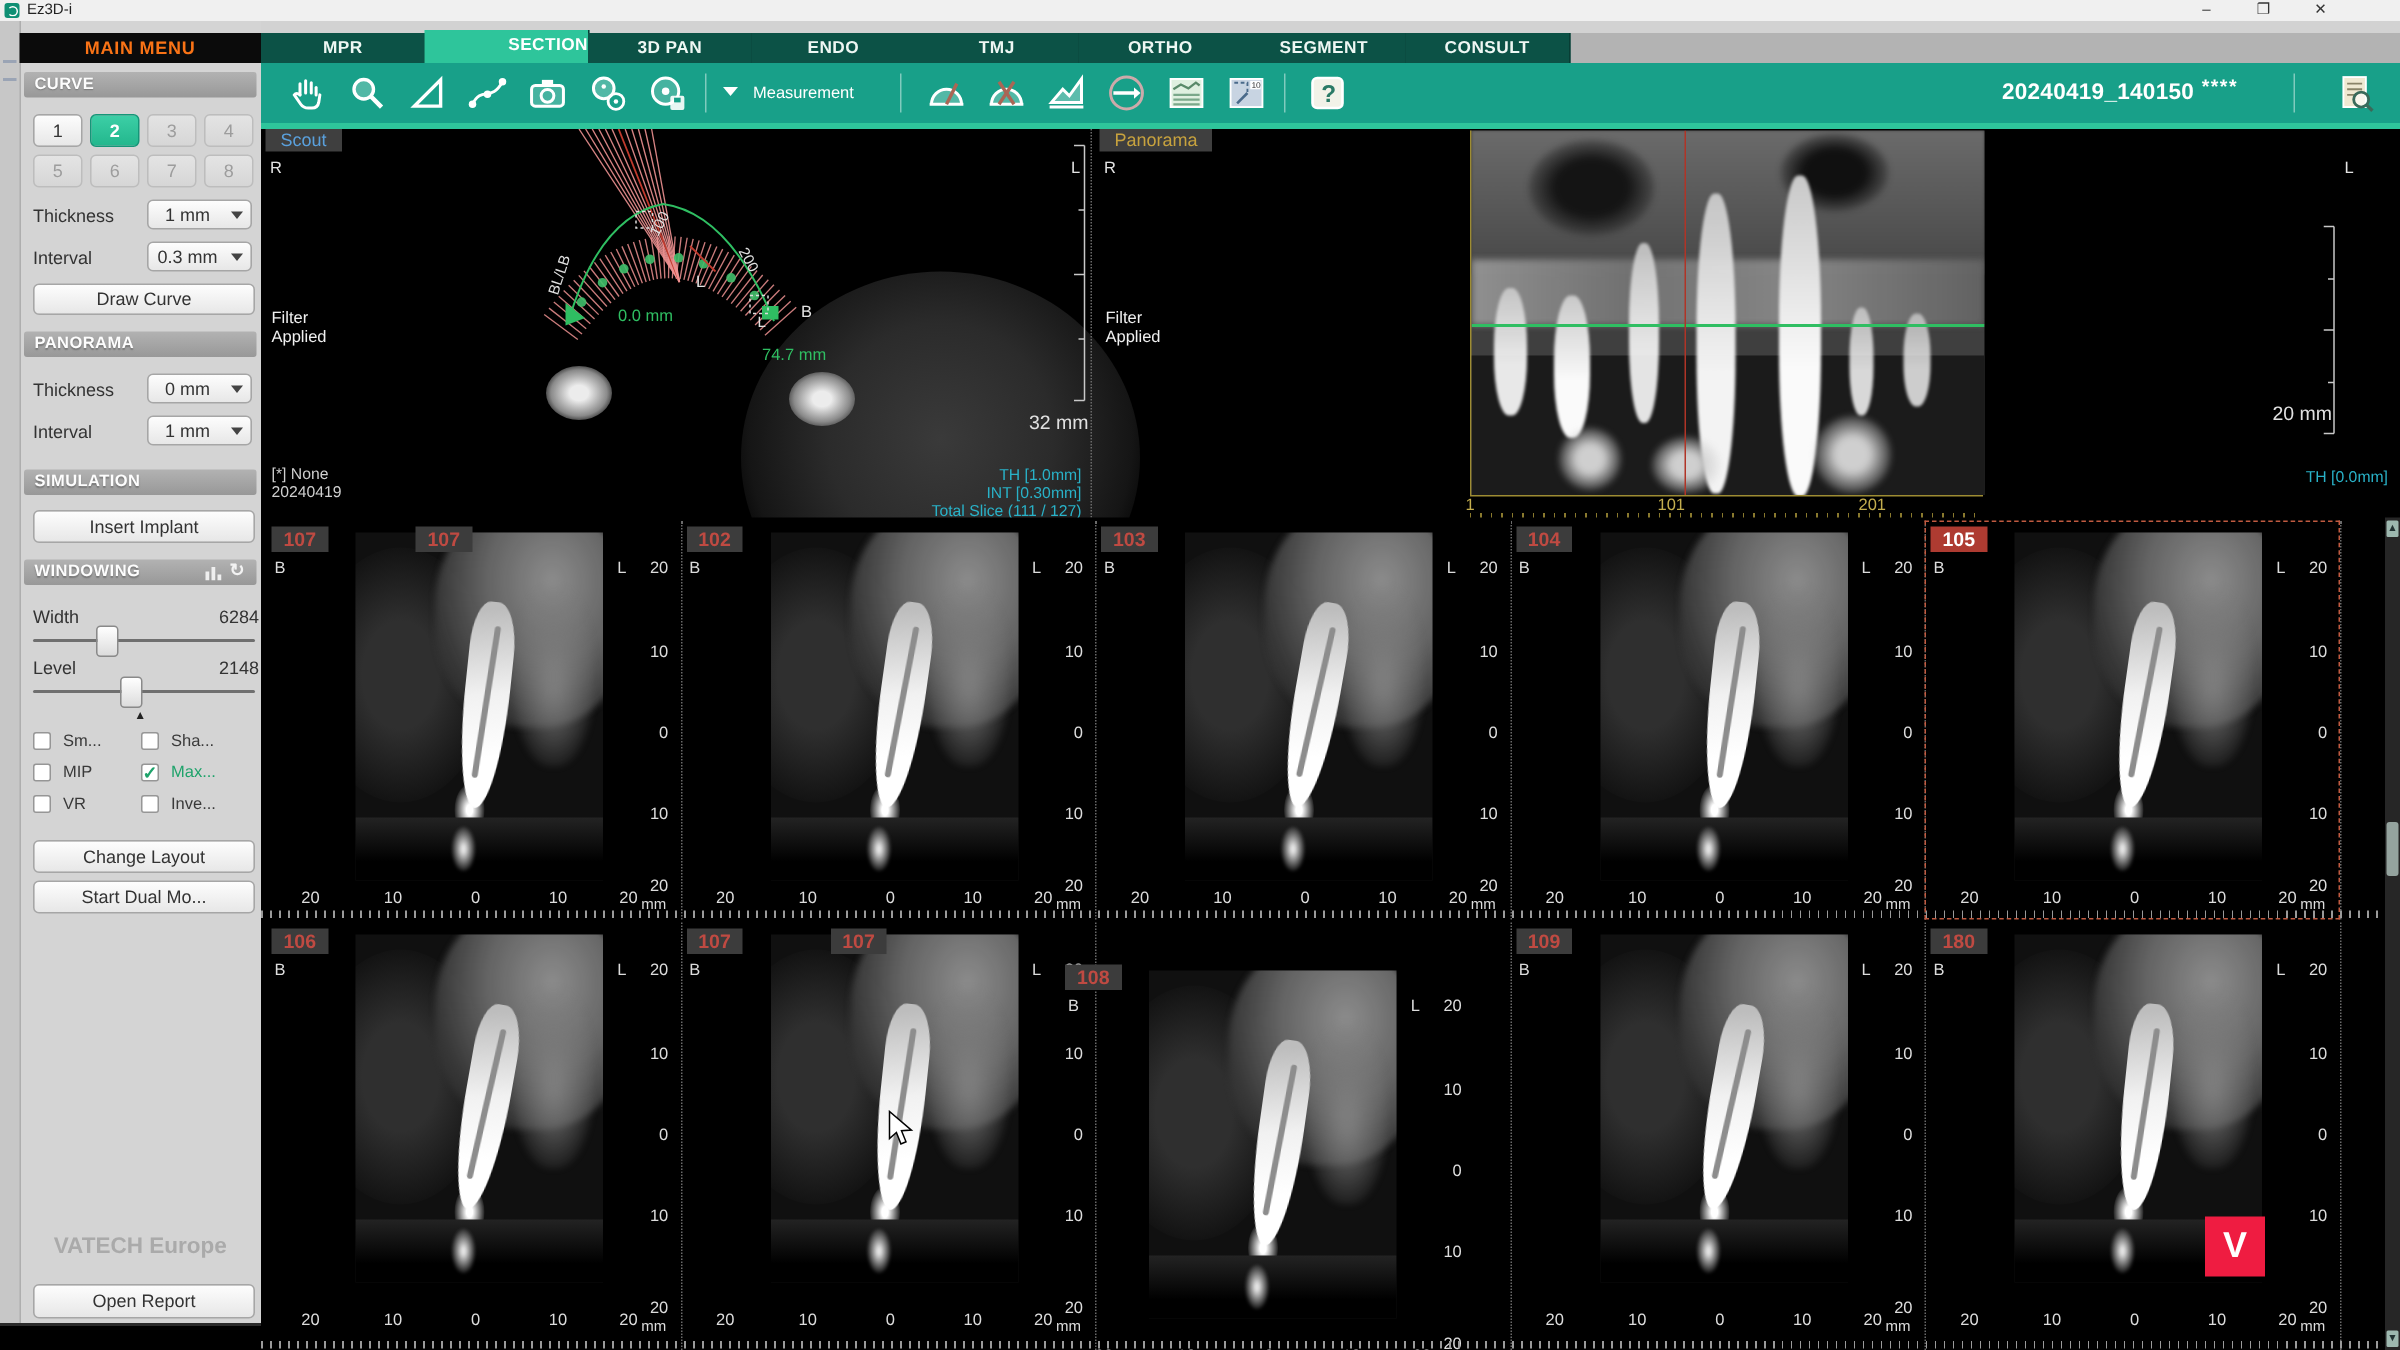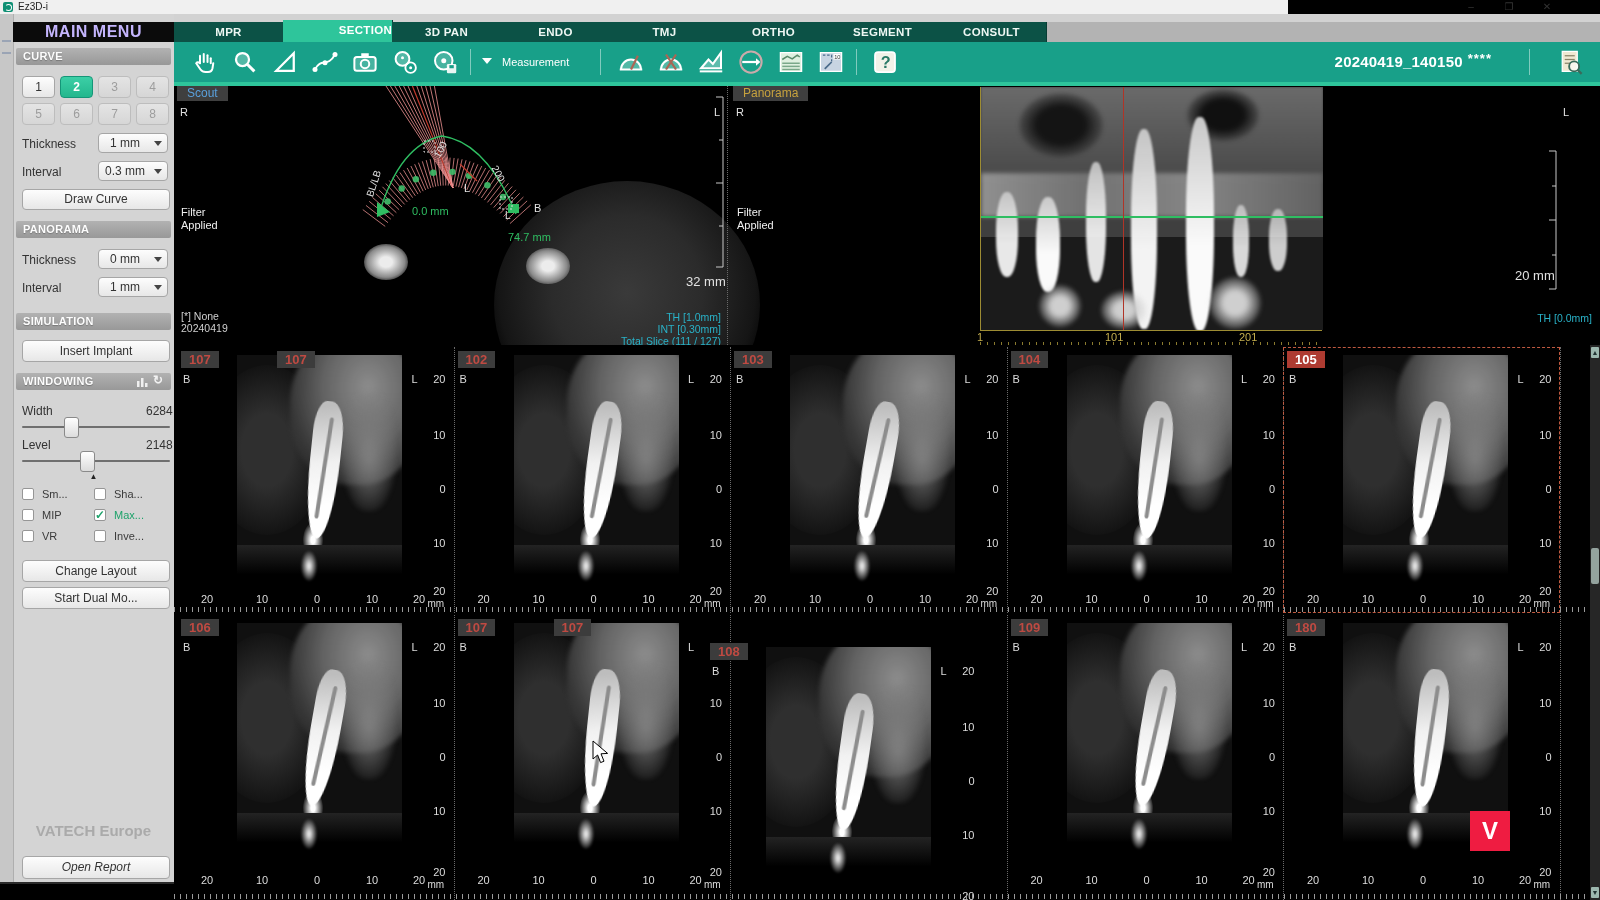--- a/index.html
+++ b/index.html
@@ -1,32 +1,32 @@
 <!DOCTYPE html>
 <html><head>
 <meta charset="utf-8">
 <style>
   html,body{margin:0;padding:0;background:#555;}
   #app{position:relative;width:1600px;height:900px;background:#000;overflow:hidden;
        font-family:"Liberation Sans",sans-serif;-webkit-font-smoothing:antialiased;}
   .abs{position:absolute;}
   
-  #titlebar{left:0;top:0;width:1288px;height:14px;background:#f0f0f0;border-bottom:1px solid #d9d9d9;}
+  #titlebar{left:0;top:0;width:1600px;height:14px;background:#f0f0f0;border-bottom:1px solid #d9d9d9;}
   #titlebar .appicon{left:3px;top:2px;width:10px;height:10px;background:#0f8f74;border-radius:2px;}
   #titlebar .appicon:after{content:"";position:absolute;left:2px;top:2px;width:5px;height:5px;border:1.5px solid #fff;border-radius:50%;border-left-color:transparent;}
   #titlebar .title{left:18px;top:1px;font-size:10px;color:#222;}
   .winbtn{top:0px;width:22px;height:13px;text-align:center;font-size:10px;line-height:13px;color:#333;}
   
   #topstrip{left:0;top:14px;width:1600px;height:8px;background:#d2d2d2;}
   
   #sidebar{left:0;top:14px;width:174px;height:870px;background:#d4d4d4;}
   #railstrip{left:0;top:0;width:13px;height:870px;background:#c7c7c7;border-right:1px solid #aeaeae;}
   #railgrip{left:2px;top:26px;width:9px;height:10px;border-top:2px solid #9aa4b5;border-bottom:2px solid #9aa4b5;}
-  #mainmenu{left:13px;top:8px;width:161px;height:20px;background:#0b0b0b;color:#c4b5fd;
-            font-size:16px;font-weight:bold;text-align:center;line-height:20px;letter-spacing:.5px;}
+  #mainmenu{left:13px;top:8px;width:161px;height:20px;background:#0b0b0b;color:#f97316;
+            font-size:12px;font-weight:bold;text-align:center;line-height:20px;letter-spacing:.5px;}
   .panelhdr{left:16px;width:155px;height:17px;background:linear-gradient(#b2b2b2,#989898);
             color:#fdfdfd;font-size:11px;font-weight:bold;line-height:17px;padding-left:7px;box-sizing:border-box;
             text-shadow:0 1px 1px #777;letter-spacing:.3px;border-radius:2px;}
   .btn{background:linear-gradient(#fdfdfd,#e7e7e7);border:1px solid #a6a6a6;border-radius:4px;
        color:#333;font-size:12px;text-align:center;box-sizing:border-box;}
   .btn.disabled{background:linear-gradient(#e4e4e4,#d6d6d6);color:#9d9d9d;border-color:#bdbdbd;}
   .btn.active-teal{background:linear-gradient(#3ccfa6,#23b78d);color:#fff;border-color:#159678;font-weight:bold;}
   .numbtn{width:33px;height:22px;line-height:20px;top:0;}
   .ctl-label{font-size:12px;color:#333;}
   .dropdown{width:70px;height:20px;line-height:18px;padding-right:16px;}
@@ -187,21 +187,21 @@
         <div class="chk abs" style="left: 22px; top: 516px;"></div>
         <div class="chk-label abs" style="left: 36px; top: 516px;">VR</div>
         <div class="chk abs" style="left: 94px; top: 516px;"></div>
         <div class="chk-label abs" style="left: 108px; top: 516px;">Inve...</div>
       </div>
 
     <div class="btn abs" style="left:22px;top:546px;width:148px;height:22px;line-height:20px;">Change Layout</div>
     <div class="btn abs" style="left:22px;top:573px;width:148px;height:22px;line-height:20px;">Start Dual Mo...</div>
 
     <div id="vatech-txt" class="abs">VATECH Europe</div>
-    <div class="btn abs" style="left:22px;top:842px;width:148px;height:23px;line-height:21px;font-style:italic;">Open Report</div>
+    <div class="btn abs" style="left:22px;top:842px;width:148px;height:23px;line-height:21px;">Open Report</div>
     <div class="abs" style="left:0;top:868px;width:174px;height:2px;background:#2a2a2a;"></div>
   </div>
 
   <div id="tabbar" class="abs">
       <div class="tab abs" style="left: 0px; width: 109px;">MPR</div>
       <div class="tab abs active" style="left: 109px; width: 109px; text-align: right;">SECTION</div>
       <div class="tab abs" style="left: 218px; width: 109px;">3D PAN</div>
       <div class="tab abs" style="left: 327px; width: 109px;">ENDO</div>
       <div class="tab abs" style="left: 436px; width: 109px;">TMJ</div>
       <div class="tab abs" style="left: 545px; width: 109px;">ORTHO</div>

